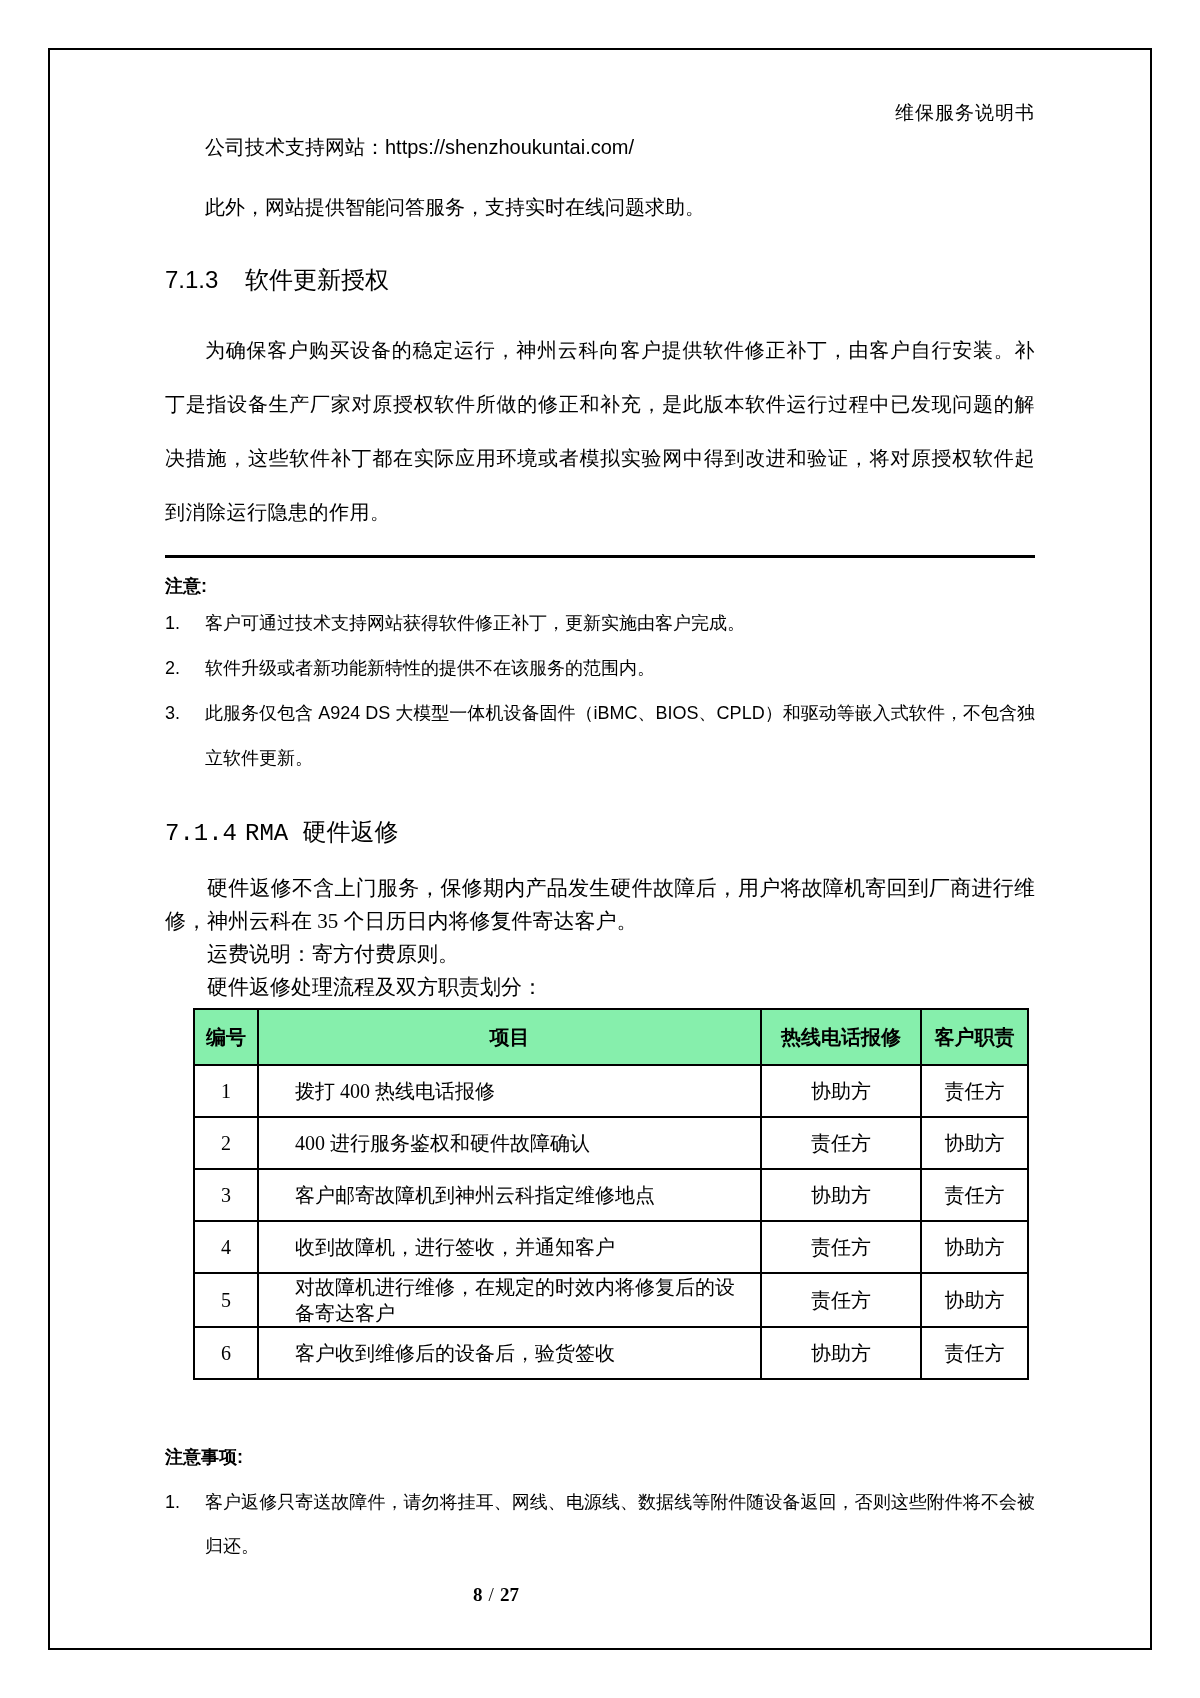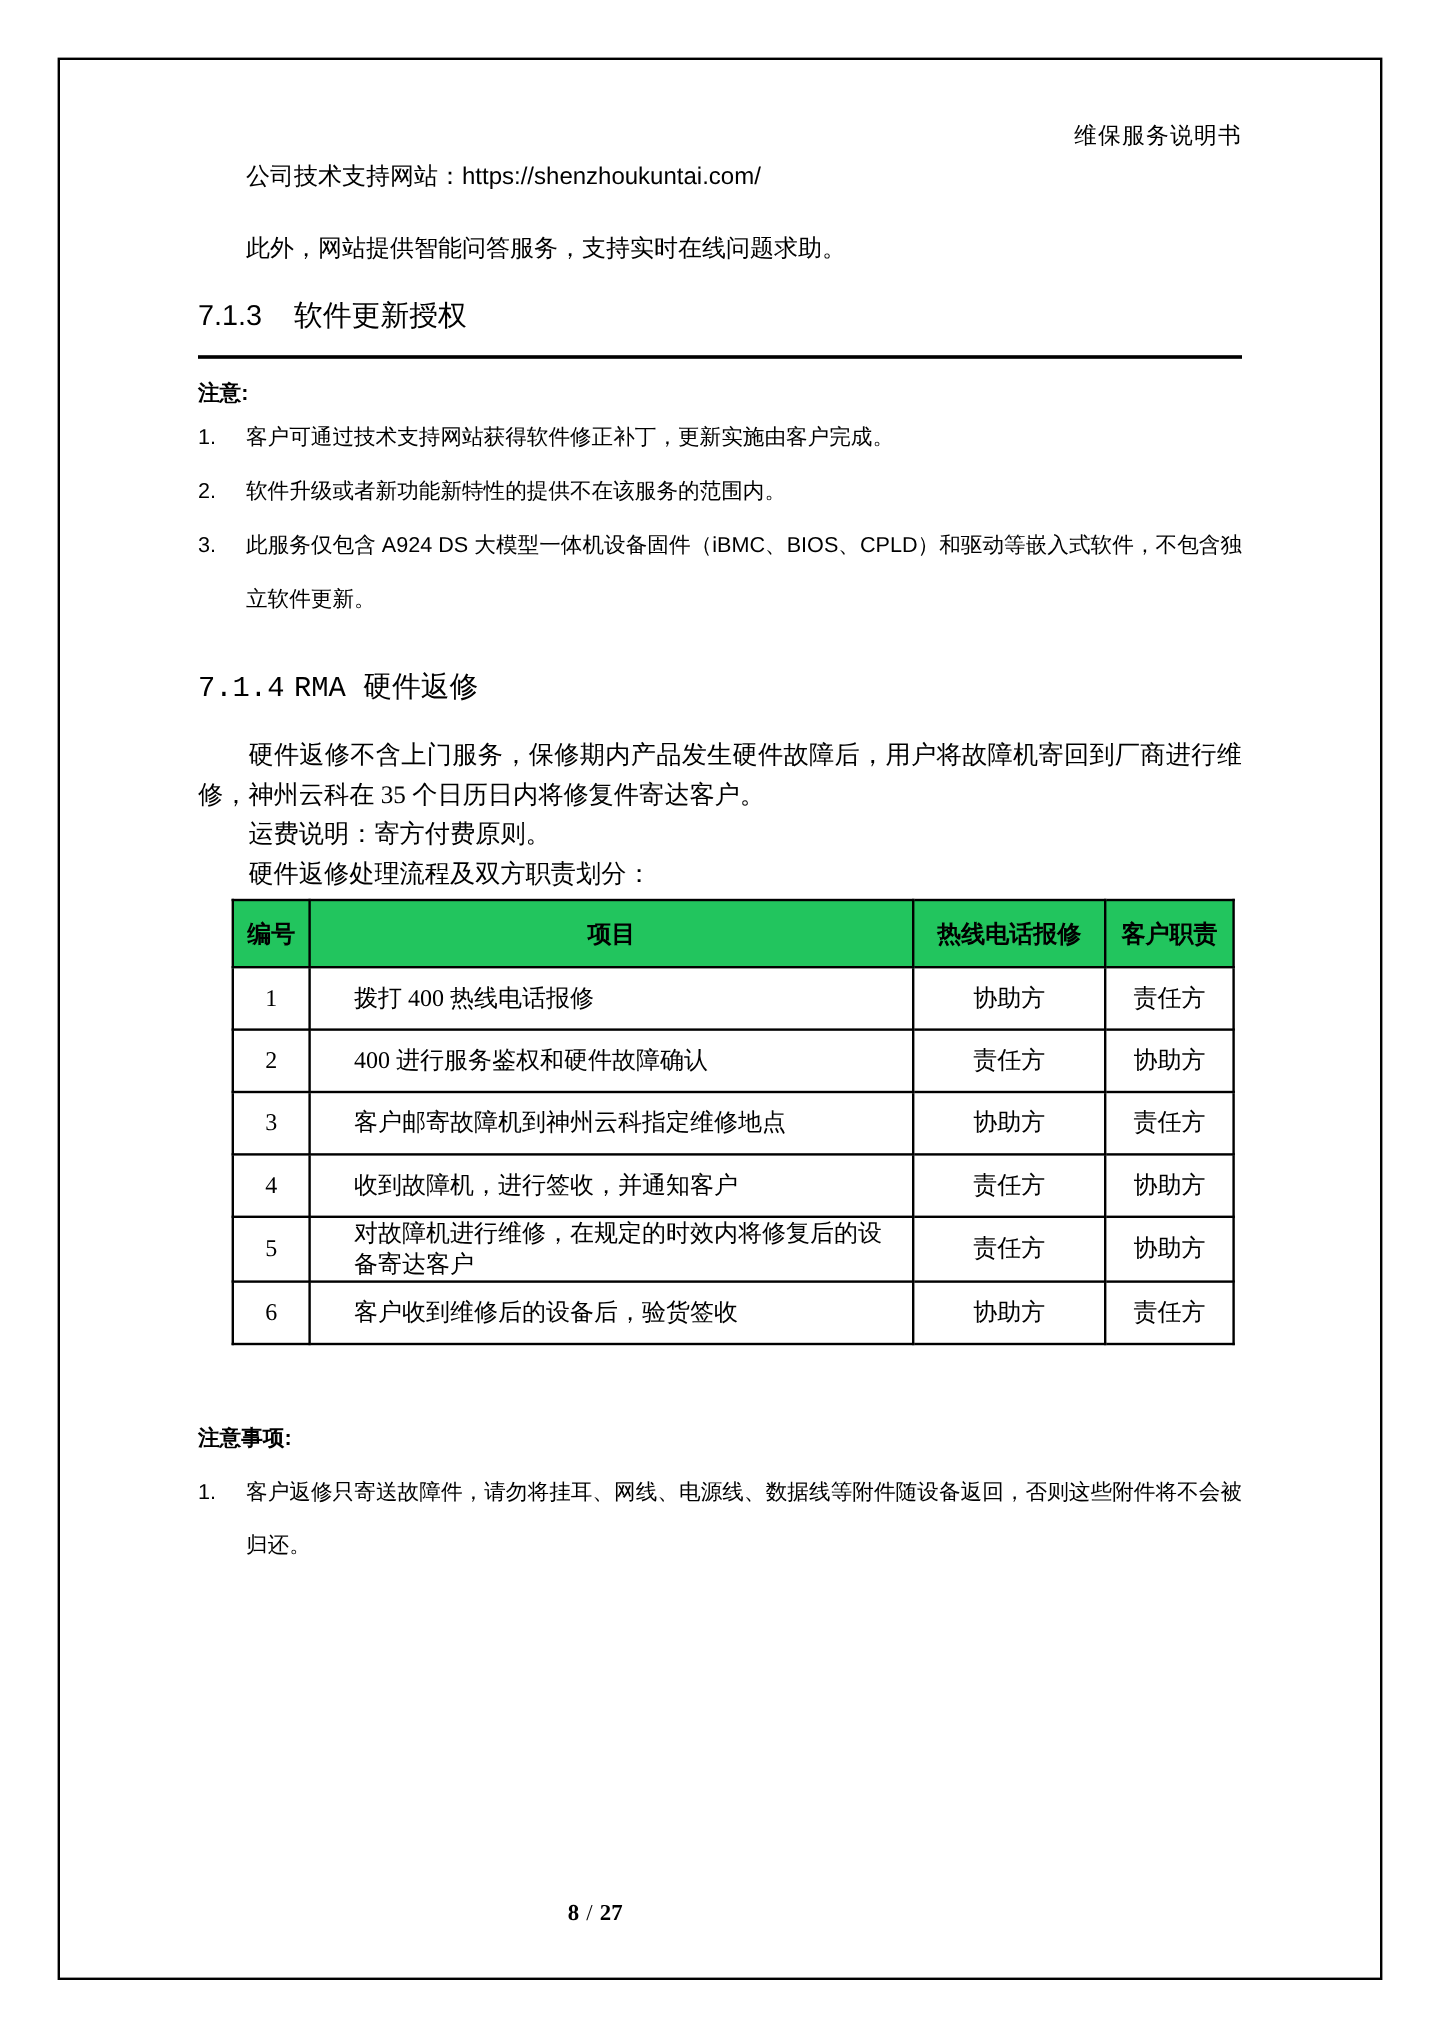--- a/index.html
+++ b/index.html
@@ -52,21 +52,21 @@
   #intro-2 { margin-top: 25px; }
 
   .section-heading {
     margin: 0;
     font-size: 24px;
     font-weight: 500;
     line-height: 32px;
     display: flex;
   }
   .section-heading .h-num { width: 80px; flex: 0 0 auto; }
-  #heading-713 { margin-top: 27px; }
+  #heading-713 { margin-top: 43px; }
   #heading-714 { margin-top: 37px; font-family: Liberation Mono, monospace; }
 
   .body-713 {
     margin: 0;
     margin-top: 27px;
     font-size: 20px;
     line-height: 54px;
     text-indent: 2em;
     text-align: justify;
     letter-spacing: 0.5px;
@@ -108,21 +108,21 @@
     table-layout: fixed;
     font-size: 20px;
   }
   table.rma th, table.rma td {
     border: 2px solid #000000;
     padding: 0 6px;
     box-sizing: border-box;
   }
   table.rma th {
     height: 56px;
-    background: #22c55e;
+    background: #86efac;
     font-weight: bold;
     text-align: center;
   }
   table.rma td {
     height: 52px;
     text-align: center;
     line-height: 26px;
   }
   table.rma td.item {
     text-align: left;
@@ -167,20 +167,21 @@
 <div class="content">
 
   <p id="intro-2" class="intro sans">公司技术支持网站：https://shenzhoukuntai.com/</p>
   <p id="intro-1" class="intro sans">此外，网站提供智能问答服务，支持实时在线问题求助。</p>
 
   <h2 id="heading-713" class="section-heading sans">
     <span class="h-num">7.1.3</span>
     <span class="h-title">软件更新授权</span>
   </h2>
 
+  <p class="body-713 sans">为确保客户购买设备的稳定运行，神州云科向客户提供软件修正补丁，由客户自行安装。补丁是指设备生产厂家对原授权软件所做的修正和补充，是此版本软件运行过程中已发现问题的解决措施，这些软件补丁都在实际应用环境或者模拟实验网中得到改进和验证，将对原授权软件起到消除运行隐患的作用。</p>
 
   <div class="rule"></div>
 
   <div class="note-label sans">注意:</div>
 
   <div class="note-list sans">
     <div class="note-item">
       <span class="num">1.</span>
       <span class="txt">客户可通过技术支持网站获得软件修正补丁，更新实施由客户完成。</span>
     </div>

